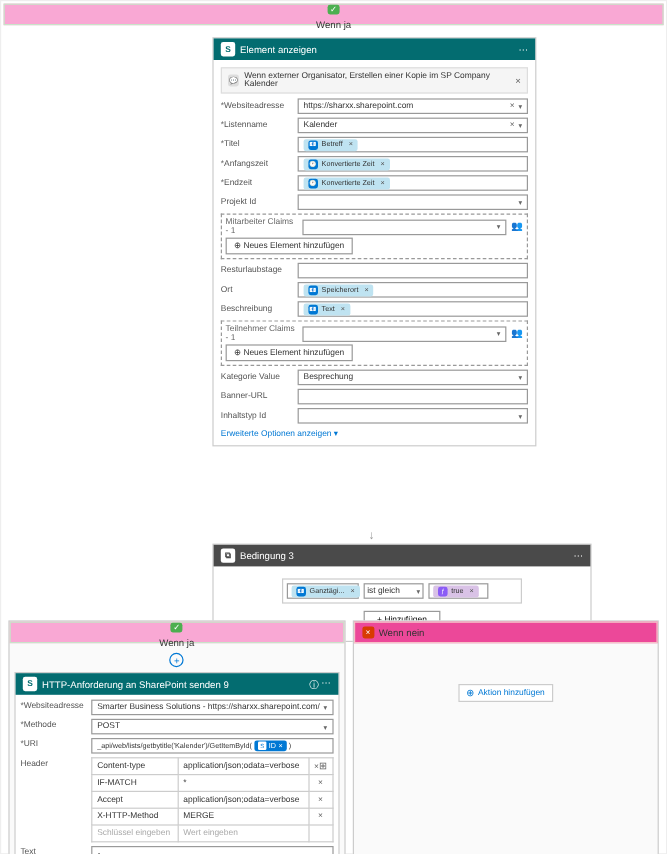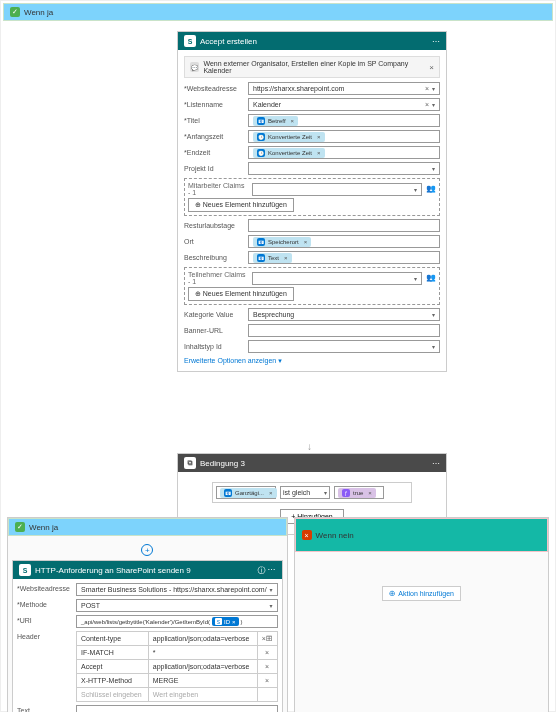--- a/index.html
+++ b/index.html
@@ -1,21 +1,21 @@
 <!DOCTYPE html>
 <html><head>
 <meta charset="utf-8">
 <style>
 * { box-sizing: border-box; margin: 0; padding: 0; font-family: "Segoe UI", Arial, sans-serif; }
 body { background: #ffffff; font-size: 8px; color: #333; }
 .canvas { width: 556px; height: 712px; position: relative; border: 1px solid #eee; }
 
-.success-bar { background: #7dd3fc; border: 1px solid #c9e3c9; height: 18px; display: flex; align-items: center; padding: 0 6px; gap: 4px; }
+.success-bar { background: #f9a8d4; border: 1px solid #c9e3c9; height: 18px; display: flex; align-items: center; padding: 0 6px; gap: 4px; flex-direction: column; }
 .success-icon { width: 10px; height: 10px; background: #4caf50; border-radius: 2px; display: flex; align-items: center; justify-content: center; color: #fff; font-size: 7px; }
-.error-bar { background: #14b8a6; border: 1px solid #f5c2c7; height: 18px; display: flex; align-items: center; padding: 16px 6px; gap: 4px; }
+.error-bar { background: #ec4899; border: 1px solid #f5c2c7; height: 18px; display: flex; align-items: center; padding: 0 6px; gap: 4px; }
 .error-icon { width: 10px; height: 10px; background: #d83b01; border-radius: 2px; display: flex; align-items: center; justify-content: center; color: #fff; font-size: 7px; }
 
 .card { background: #fff; border: 1px solid #ccc; position: absolute; }
 .card-header { background: #036c70; color: #fff; height: 18px; display: flex; align-items: center; padding: 0 6px; gap: 4px; font-size: 8px; }
 .card-header.dark { background: #4a4a4a; }
 .card-header.blue { background: #036c70; }
 .header-icon { width: 12px; height: 12px; background: #fff; border-radius: 2px; display: flex; align-items: center; justify-content: center; color: #036c70; font-weight: bold; font-size: 7px; }
 .header-icon.dark { color: #4a4a4a; }
 .header-actions { margin-left: auto; display: flex; gap: 2px; }
 .dots-icon, .info-icon, .close-small { color: #fff; font-size: 8px; cursor: pointer; }
@@ -89,21 +89,21 @@
 <div class="canvas">
 
   <div class="success-bar" style="margin:2px;">
     <span class="success-icon">✓</span>
     <span>Wenn ja</span>
   </div>
 
   <div class="card" style="left:176px; top:30px; width:270px;">
     <div class="card-header blue">
       <span class="header-icon">S</span>
-      <span>Accept erstellen</span>
+      <span>Element anzeigen</span>
       <div class="header-actions">
         <span class="dots-icon">⋯</span>
       </div>
     </div>
     <div class="card-body">
       <div class="comment-row">
         <span class="comment-icon">💬</span>
         <span>Wenn externer Organisator, Erstellen einer Kopie im SP Company Kalender</span>
         <span class="close-x">×</span>
       </div>
@@ -234,21 +234,21 @@
             <span class="chev" style="margin-left:auto">▾</span>
           </div>
         </div>
 
       <div class="adv-link"><span>Erweiterte Optionen anzeigen</span> <span>▾</span></div>
     </div>
   </div>
 
   <div class="arrow-down" style="position:absolute; left:306px; top:438px;">↓</div>
 
-  <div class="card" style="left:176px; top:452px; width:270px;">
+  <div class="card" style="left:176px; top:452px; width:316px;">
     <div class="card-header dark">
       <span class="header-icon dark">⧉</span>
       <span>Bedingung 3</span>
       <div class="header-actions">
           <span class="dots-icon">⋯</span>
         </div>
     </div>
     <div class="cond-body">
       <div class="cond-row">
         <div class="cond-field" style="width:60px">

